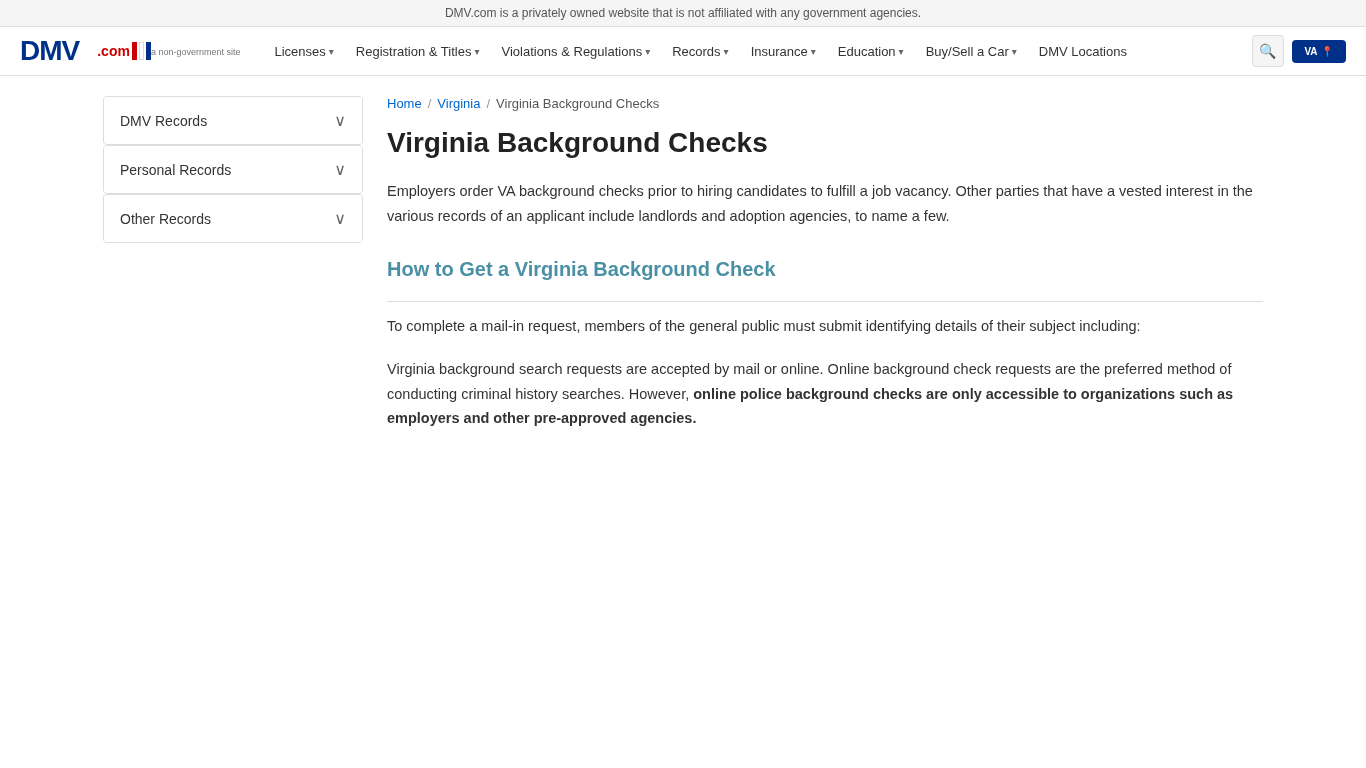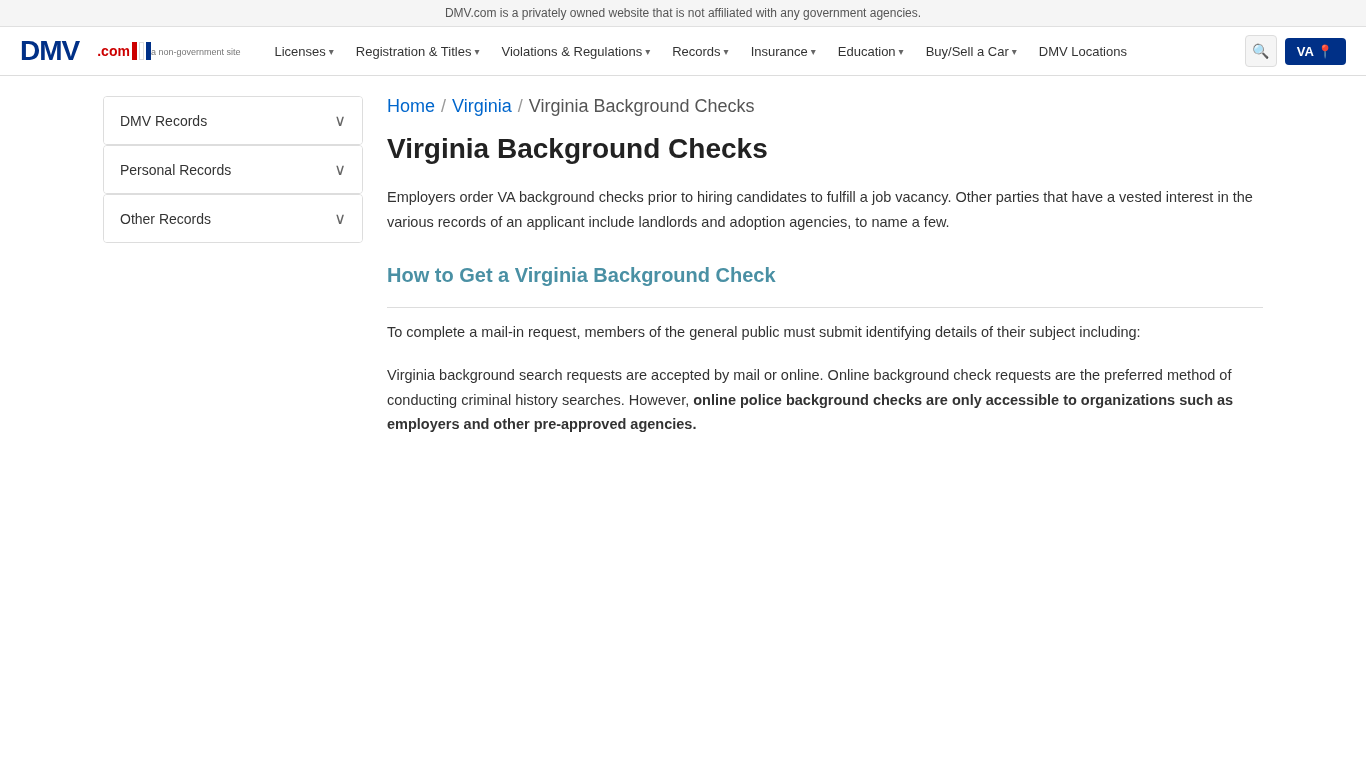--- a/index.html
+++ b/index.html
@@ -101,21 +101,21 @@
       font-size: 14px;
       color: #555;
     }
     .state-btn {
       background: #003087;
       color: #fff;
       border: none;
       padding: 6px 12px;
       border-radius: 4px;
       cursor: pointer;
-      font-size: 13px;
+      font-size: 10px;
       font-weight: bold;
       display: flex;
       align-items: center;
       gap: 4px;
     }
 
     
     .main-container {
       display: flex;
       max-width: 1200px;
@@ -149,21 +149,21 @@
     .sidebar-chevron {
       font-size: 16px;
       color: #666;
     }
 
     
     .breadcrumb {
       display: flex;
       align-items: flex-end;
       gap: 6px;
-      font-size: 18px;
+      font-size: 13px;
       margin-bottom: 16px;
       color: #555;
     }
     .breadcrumb a {
       color: #0066cc;
       text-decoration: none;
     }
     .breadcrumb-sep { color: #999; }
 
     

